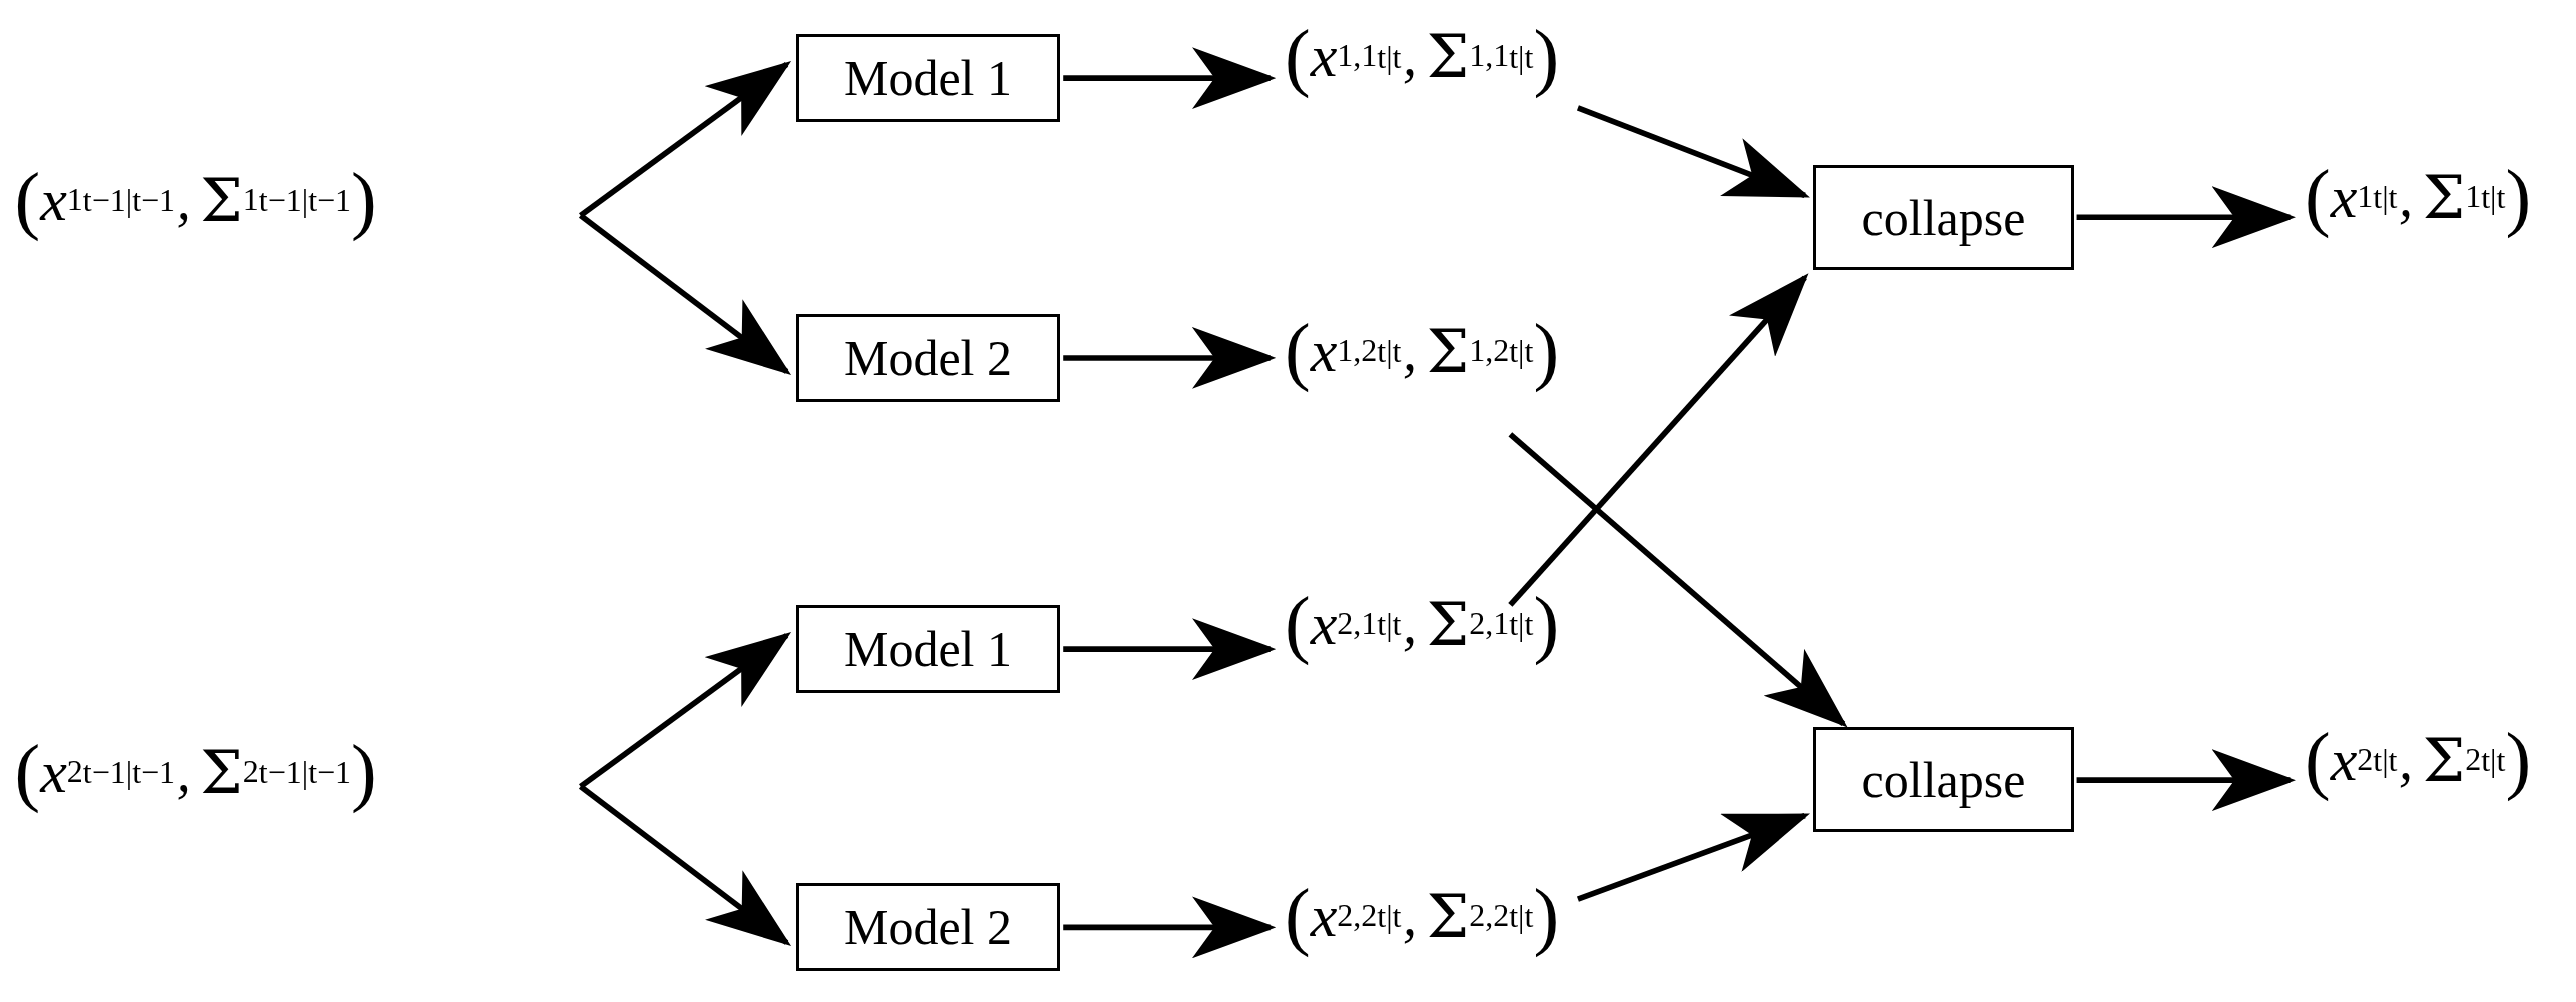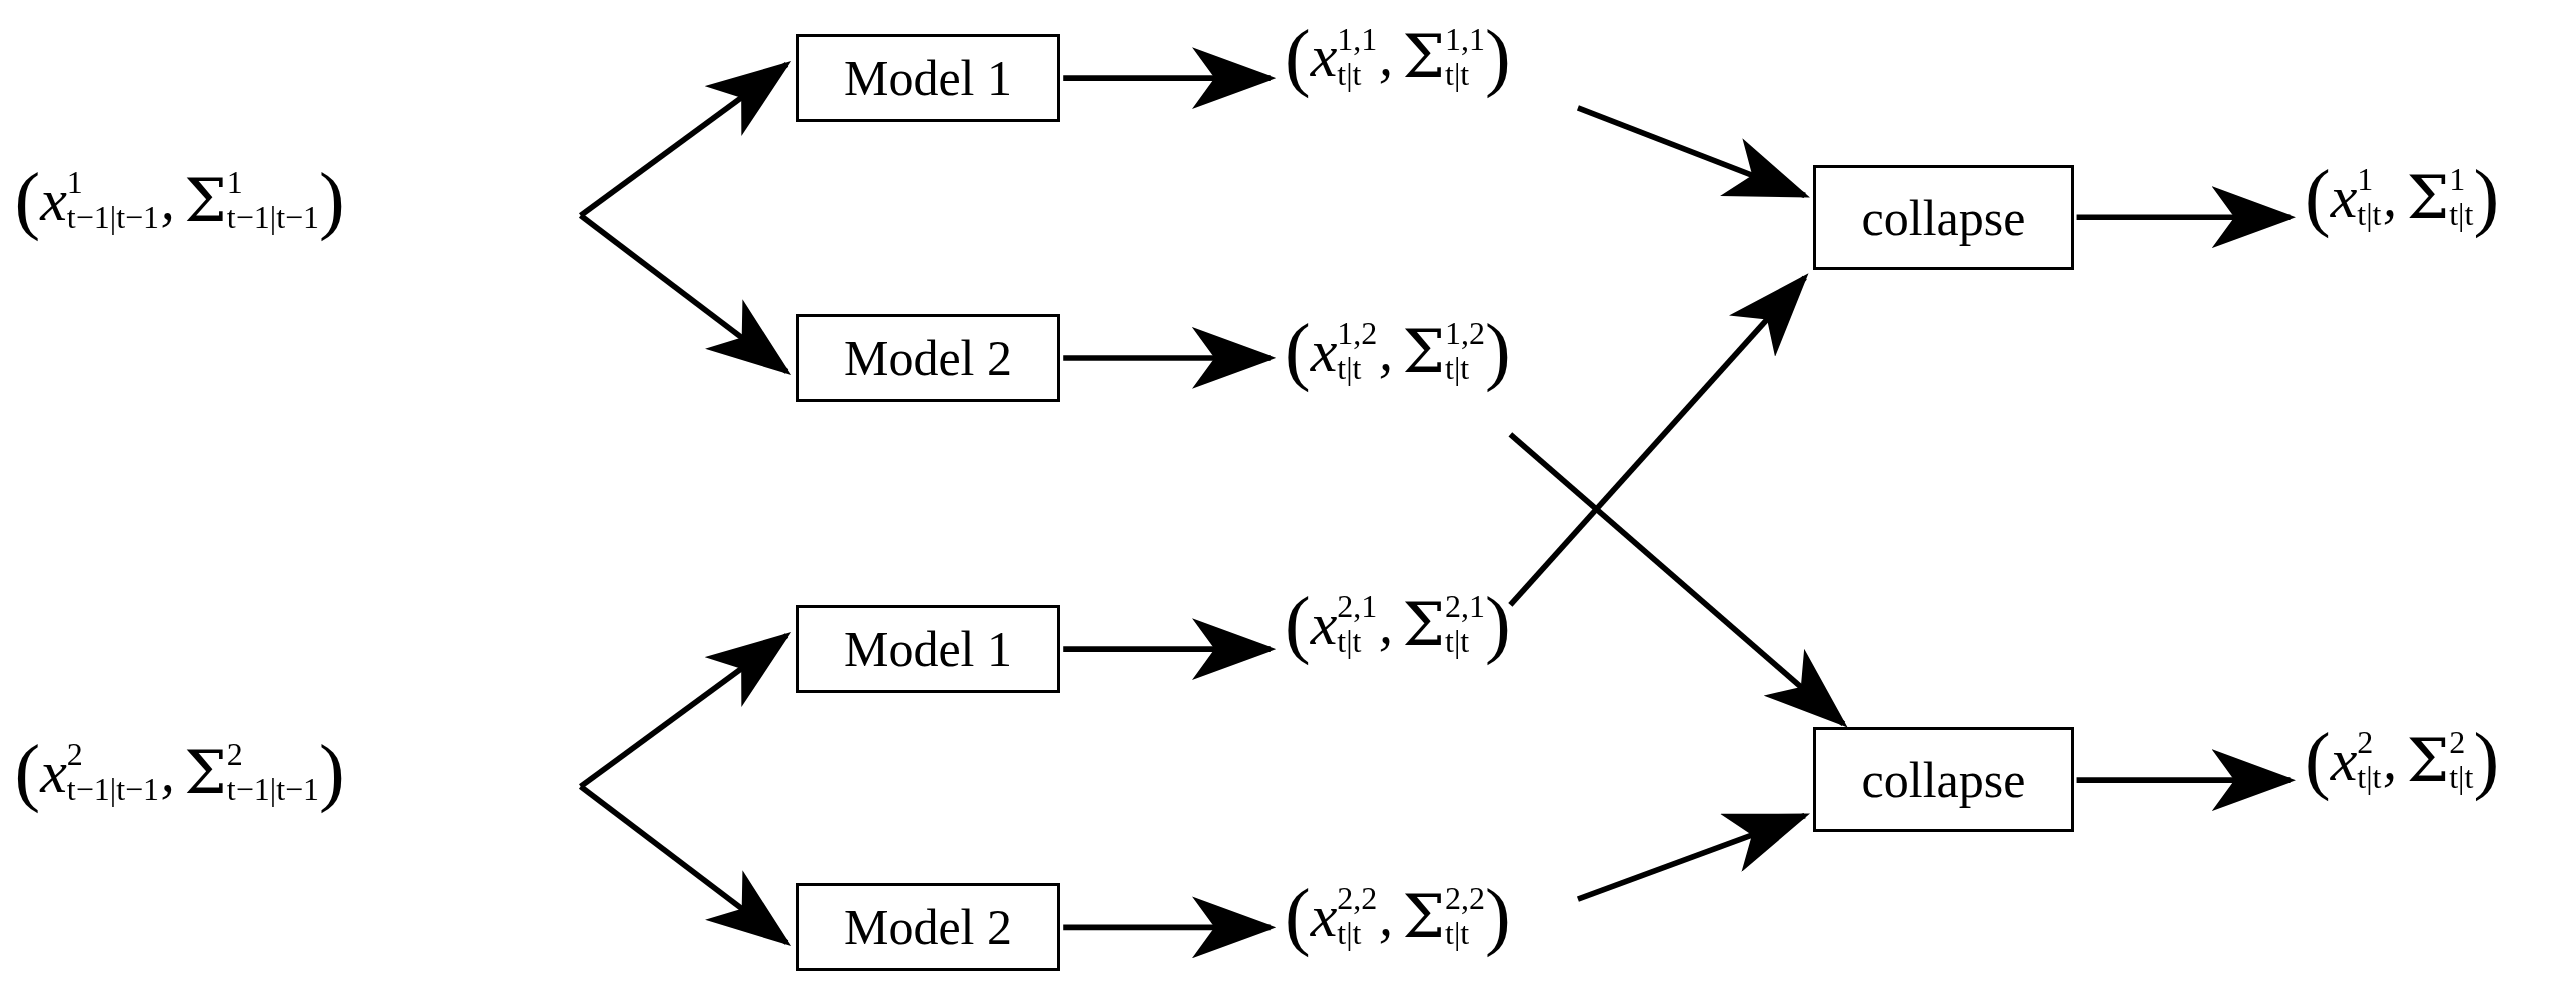--- a/index.html
+++ b/index.html
@@ -13,21 +13,21 @@
             display:flex;align-items:center;justify-content:center;
             box-sizing:border-box;}
   .node-box .node-label{font-size:50px;line-height:1;white-space:nowrap;}
 
   .mathlabel{position:absolute;white-space:nowrap;font-size:56px;line-height:1;
              display:flex;align-items:center;}
   .paren{font-size:77px;font-style:normal;}
   .var{font-style:italic;font-size:60px;}
   .sig{font-style:normal;font-size:60px;font-family:"DejaVu Serif",serif;}
   .comma{font-style:italic;font-size:56px;padding-right:9.7px;padding-left:1.6px;}
-  .sub-sup{display:inline-flex;flex-direction:column;justify-content:flex-start;
+  .sub-sup{display:inline-flex;justify-content:flex-start;
            vertical-align:middle;line-height:1;}
   .sup{font-size:32px;font-style:normal;margin-bottom:1.6px;letter-spacing:0px;}
   .sub{font-size:32px;margin-top:1.6px;letter-spacing:0px;}
 </style>
 </head>
 <body>
 
 <div id="stage">
 
   <svg class="edges" viewBox="0 0 3203 1247" xmlns="http://www.w3.org/2000/svg">

